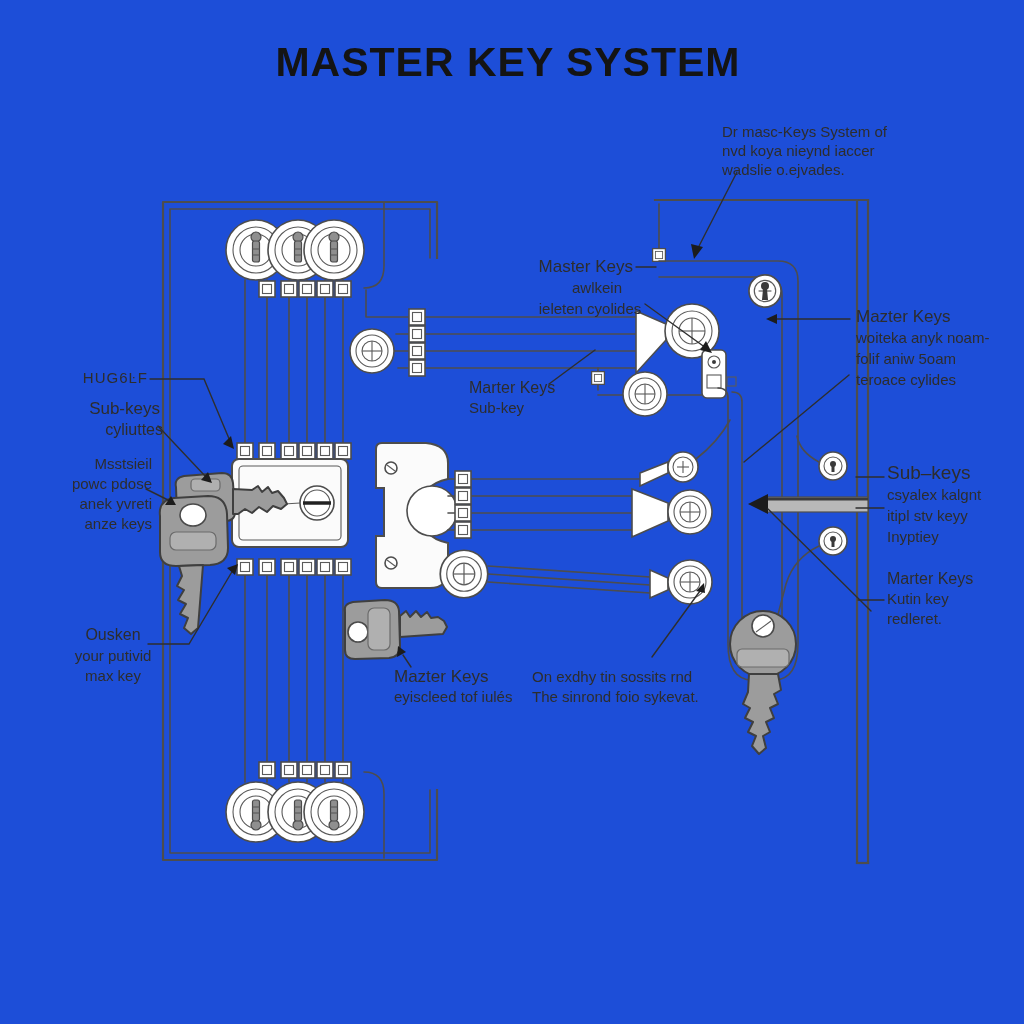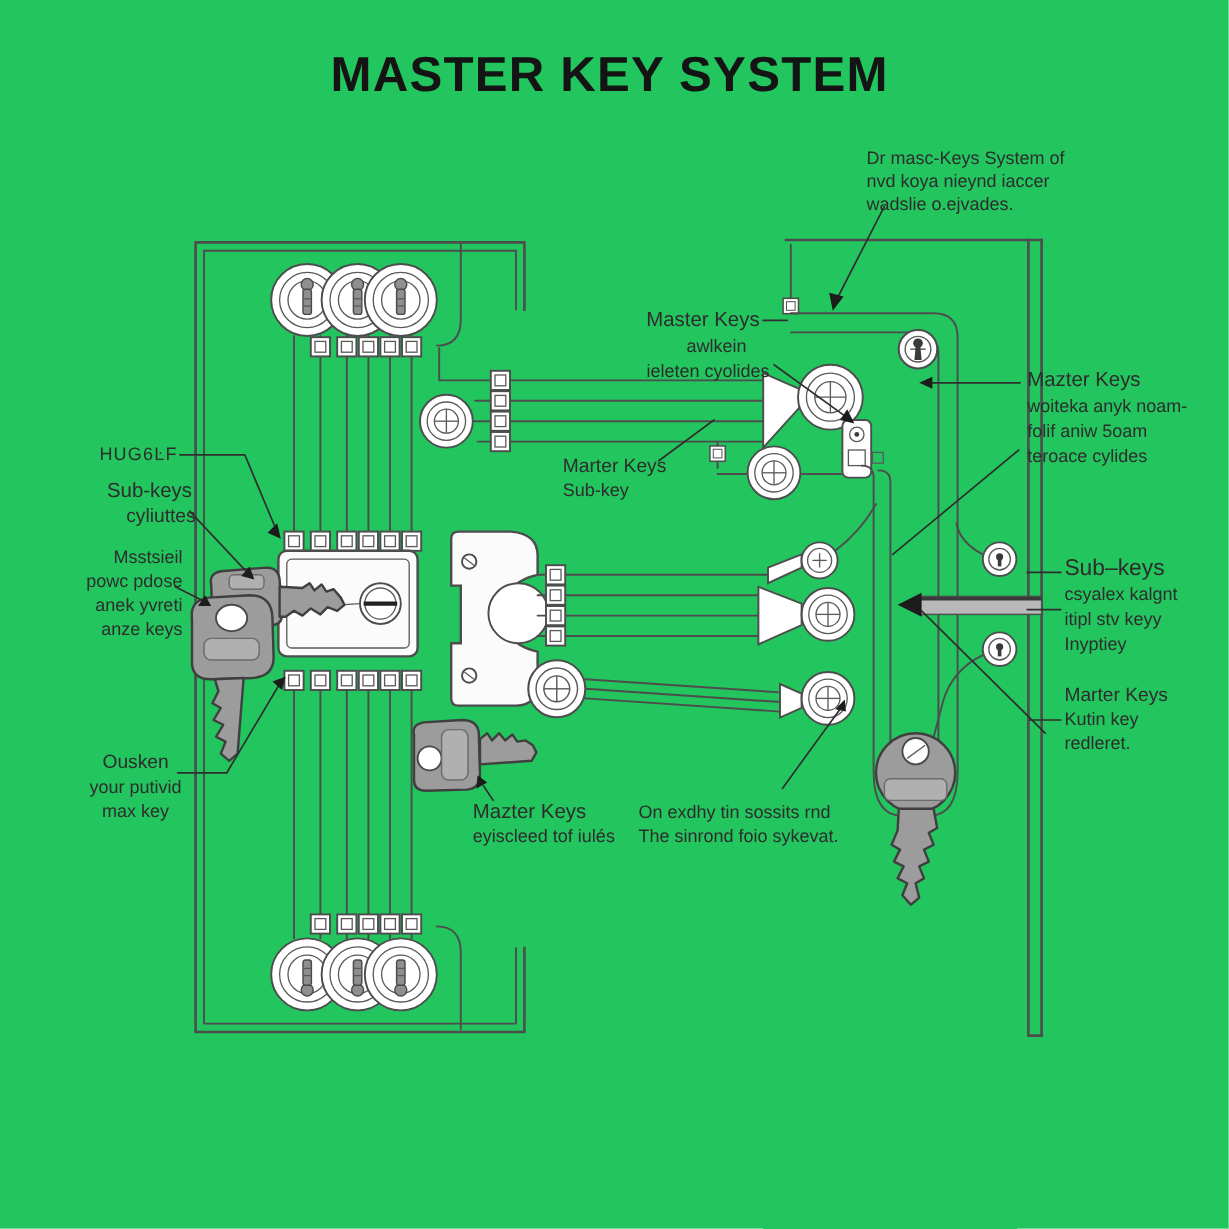--- a/index.html
+++ b/index.html
@@ -1,16 +1,16 @@
 <!DOCTYPE html>
 <html><head>
 <meta charset="utf-8">
 <style>
   html,body{margin:0;padding:0;background:#ffffff;}
-  .stage{width:1024px;height:1024px;position:relative;background:#22c55e;overflow:hidden;}
+  .stage{width:1024px;height:1024px;position:relative;background:#1d4ed8;overflow:hidden;}
   svg{display:block}
   .ln{fill:none;stroke:#4d4d4d;stroke-width:1.6;stroke-linecap:round;stroke-linejoin:round}
   .ln2{fill:none;stroke:#4d4d4d;stroke-width:2.2;stroke-linecap:square;stroke-linejoin:round}
   .thin{fill:none;stroke:#5a5a5a;stroke-width:1.1}
   .fw{fill:#ffffff;stroke:#4d4d4d;stroke-width:1.6}
   .fw2{fill:#fbfbfb;stroke:#4d4d4d;stroke-width:2}
   .anno{fill:none;stroke:#2e2e2e;stroke-width:1.4;stroke-linecap:round}
   .ah{fill:#1c1c1c;stroke:none}
   .key{fill:#9c9c9c;stroke:#3f3f3f;stroke-width:2;stroke-linejoin:round}
   .keyd{fill:#b0b0b0;stroke:#6b6b6b;stroke-width:1.2}

